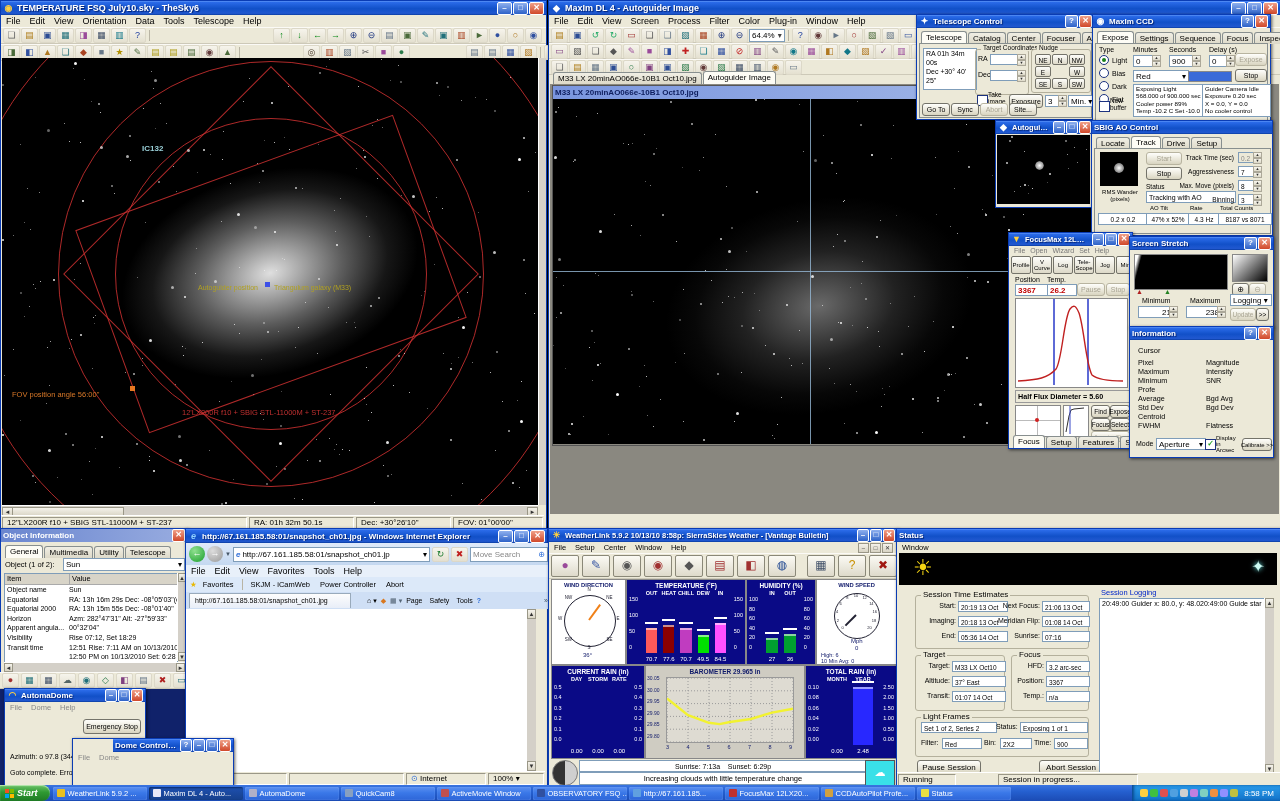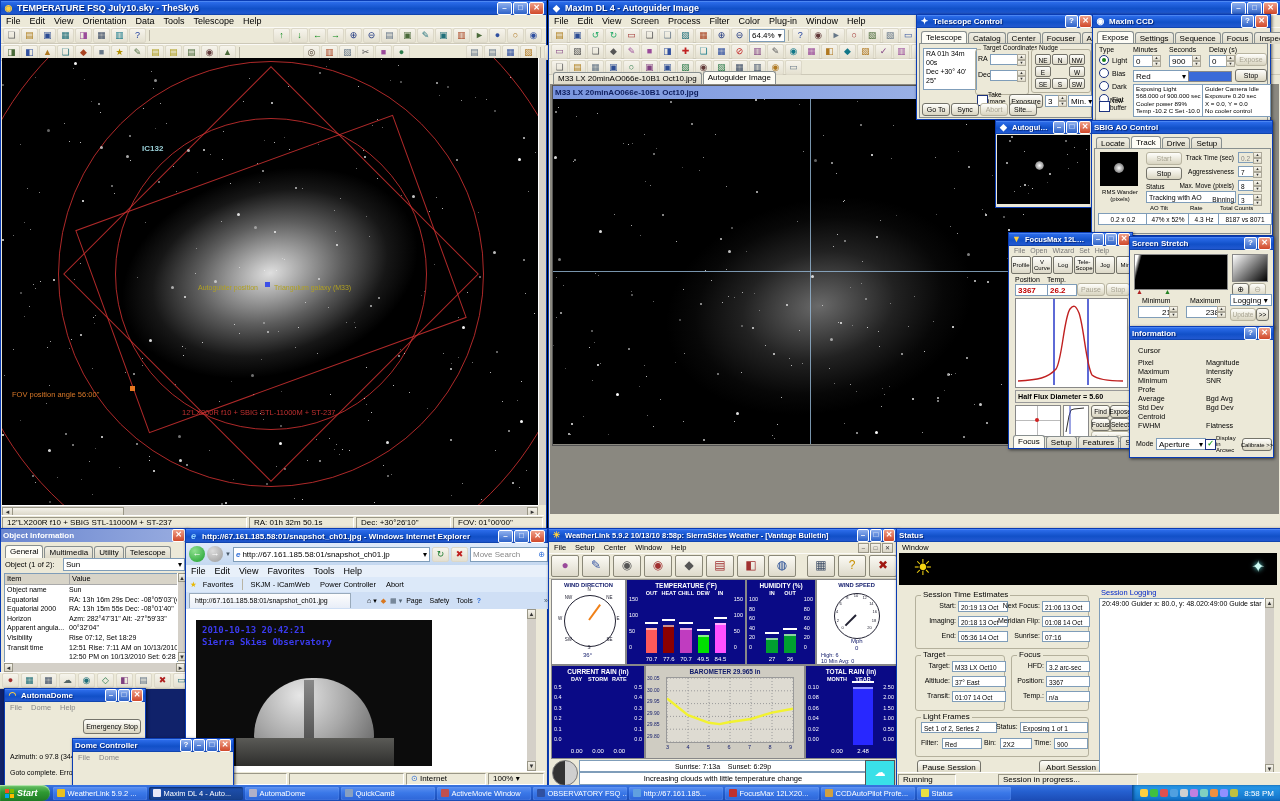--- a/index.html
+++ b/index.html
@@ -1269,21 +1269,21 @@
         <span class="li">File</span>
         <span class="li">Dome</span>
         <span class="li">Help</span>
       </div>
     <div class="btn" style="left:78px;top:30px;width:56px;height:13px;font-size:7px;">Emergency Stop</div>
     <span class="lbl" style="left:5px;top:64px;font-size:7px;">Azimuth:    o 97.8 (344 ms)</span>
     <span class="lbl" style="left:5px;top:80px;font-size:7px;">Goto complete.  Error = 0 (</span>
   </div>
 
   <div class="win" style="left:72px;top:738px;width:160px;height:47px;z-index:12;">
-    <div class="tbar" style="height:13px;">
+    <div class="tbar" style="height:13px;margin-left:40px;">
       <span class="ttl" style="font-size:8px;">Dome Controller</span>
       <span class="wbtns">
           <span class="wb q" style="width:10px;">?</span>
           <span class="wb" style="width:10px;">–</span>
           <span class="wb" style="width:10px;">□</span>
           <span class="wb close" style="width:10px;">✕</span>
         </span>
     </div>
     <div class="menu" style="height:10px;font-size:7.5px;color:#888;">
         <span class="li">File</span>
@@ -1342,27 +1342,20 @@
       <span style="color:#567;">▦ ▾</span>
       <span style="display:flex;gap:7px;">
           <span class="li">Page</span>
           <span class="li">Safety</span>
           <span class="li">Tools</span>
         </span>
       <span style="color:#2b6cd8;font-weight:bold;">?</span>
       <span style="margin-left:auto;color:#456;">»</span>
     </div>
     <div class="abs" style="left:0;top:80px;width:350px;height:162px;background:#fff;overflow:hidden;">
-      <div class="abs" style="left:10px;top:11px;width:236px;height:146px;background:#0c0c0c;overflow:hidden;">
-        <span class="abs" style="left:6px;top:5px;color:#3b3bee;font-family:'DejaVu Sans Mono',monospace;font-size:9px;font-weight:bold;">2010-10-13 20:42:21</span>
-        <span class="abs" style="left:6px;top:17px;color:#3b3bee;font-family:'DejaVu Sans Mono',monospace;font-size:9px;font-weight:bold;">Sierra Skies Observatory</span>
-        <div class="abs" style="left:58px;top:58px;width:120px;height:62px;border-radius:60px 60px 4px 4px;background:radial-gradient(circle at 38% 28%,#e6e6e6,#a8a8a8 55%,#6e6e6e);"></div>
-        <div class="abs" style="left:108px;top:60px;width:10px;height:58px;background:linear-gradient(#888,#555);"></div>
-        <div class="abs" style="left:40px;top:118px;width:158px;height:28px;background:linear-gradient(#5a5a56,#2e2e2c);"></div>
-      </div>
       <div class="scrv" style="right:0;top:0;width:9px;height:162px;">
         <div class="sbtn" style="left:0;top:0;width:7px;height:8px;">▲</div>
         <div class="sbtn" style="left:0;bottom:0;width:7px;height:8px;">▼</div>
       </div>
     </div>
     <div class="sbar" style="left:0;top:242px;width:359px;height:13px;">
       <span class="scell" style="width:90px;">Done</span>
       <span class="scell" style="flex:1;"></span>
       <span class="scell" style="width:70px;"><span style="color:#2b6cd8;">⊙</span> <span>Internet</span></span>
       <span class="scell" style="width:46px;"><span>100%</span> ▾</span>

